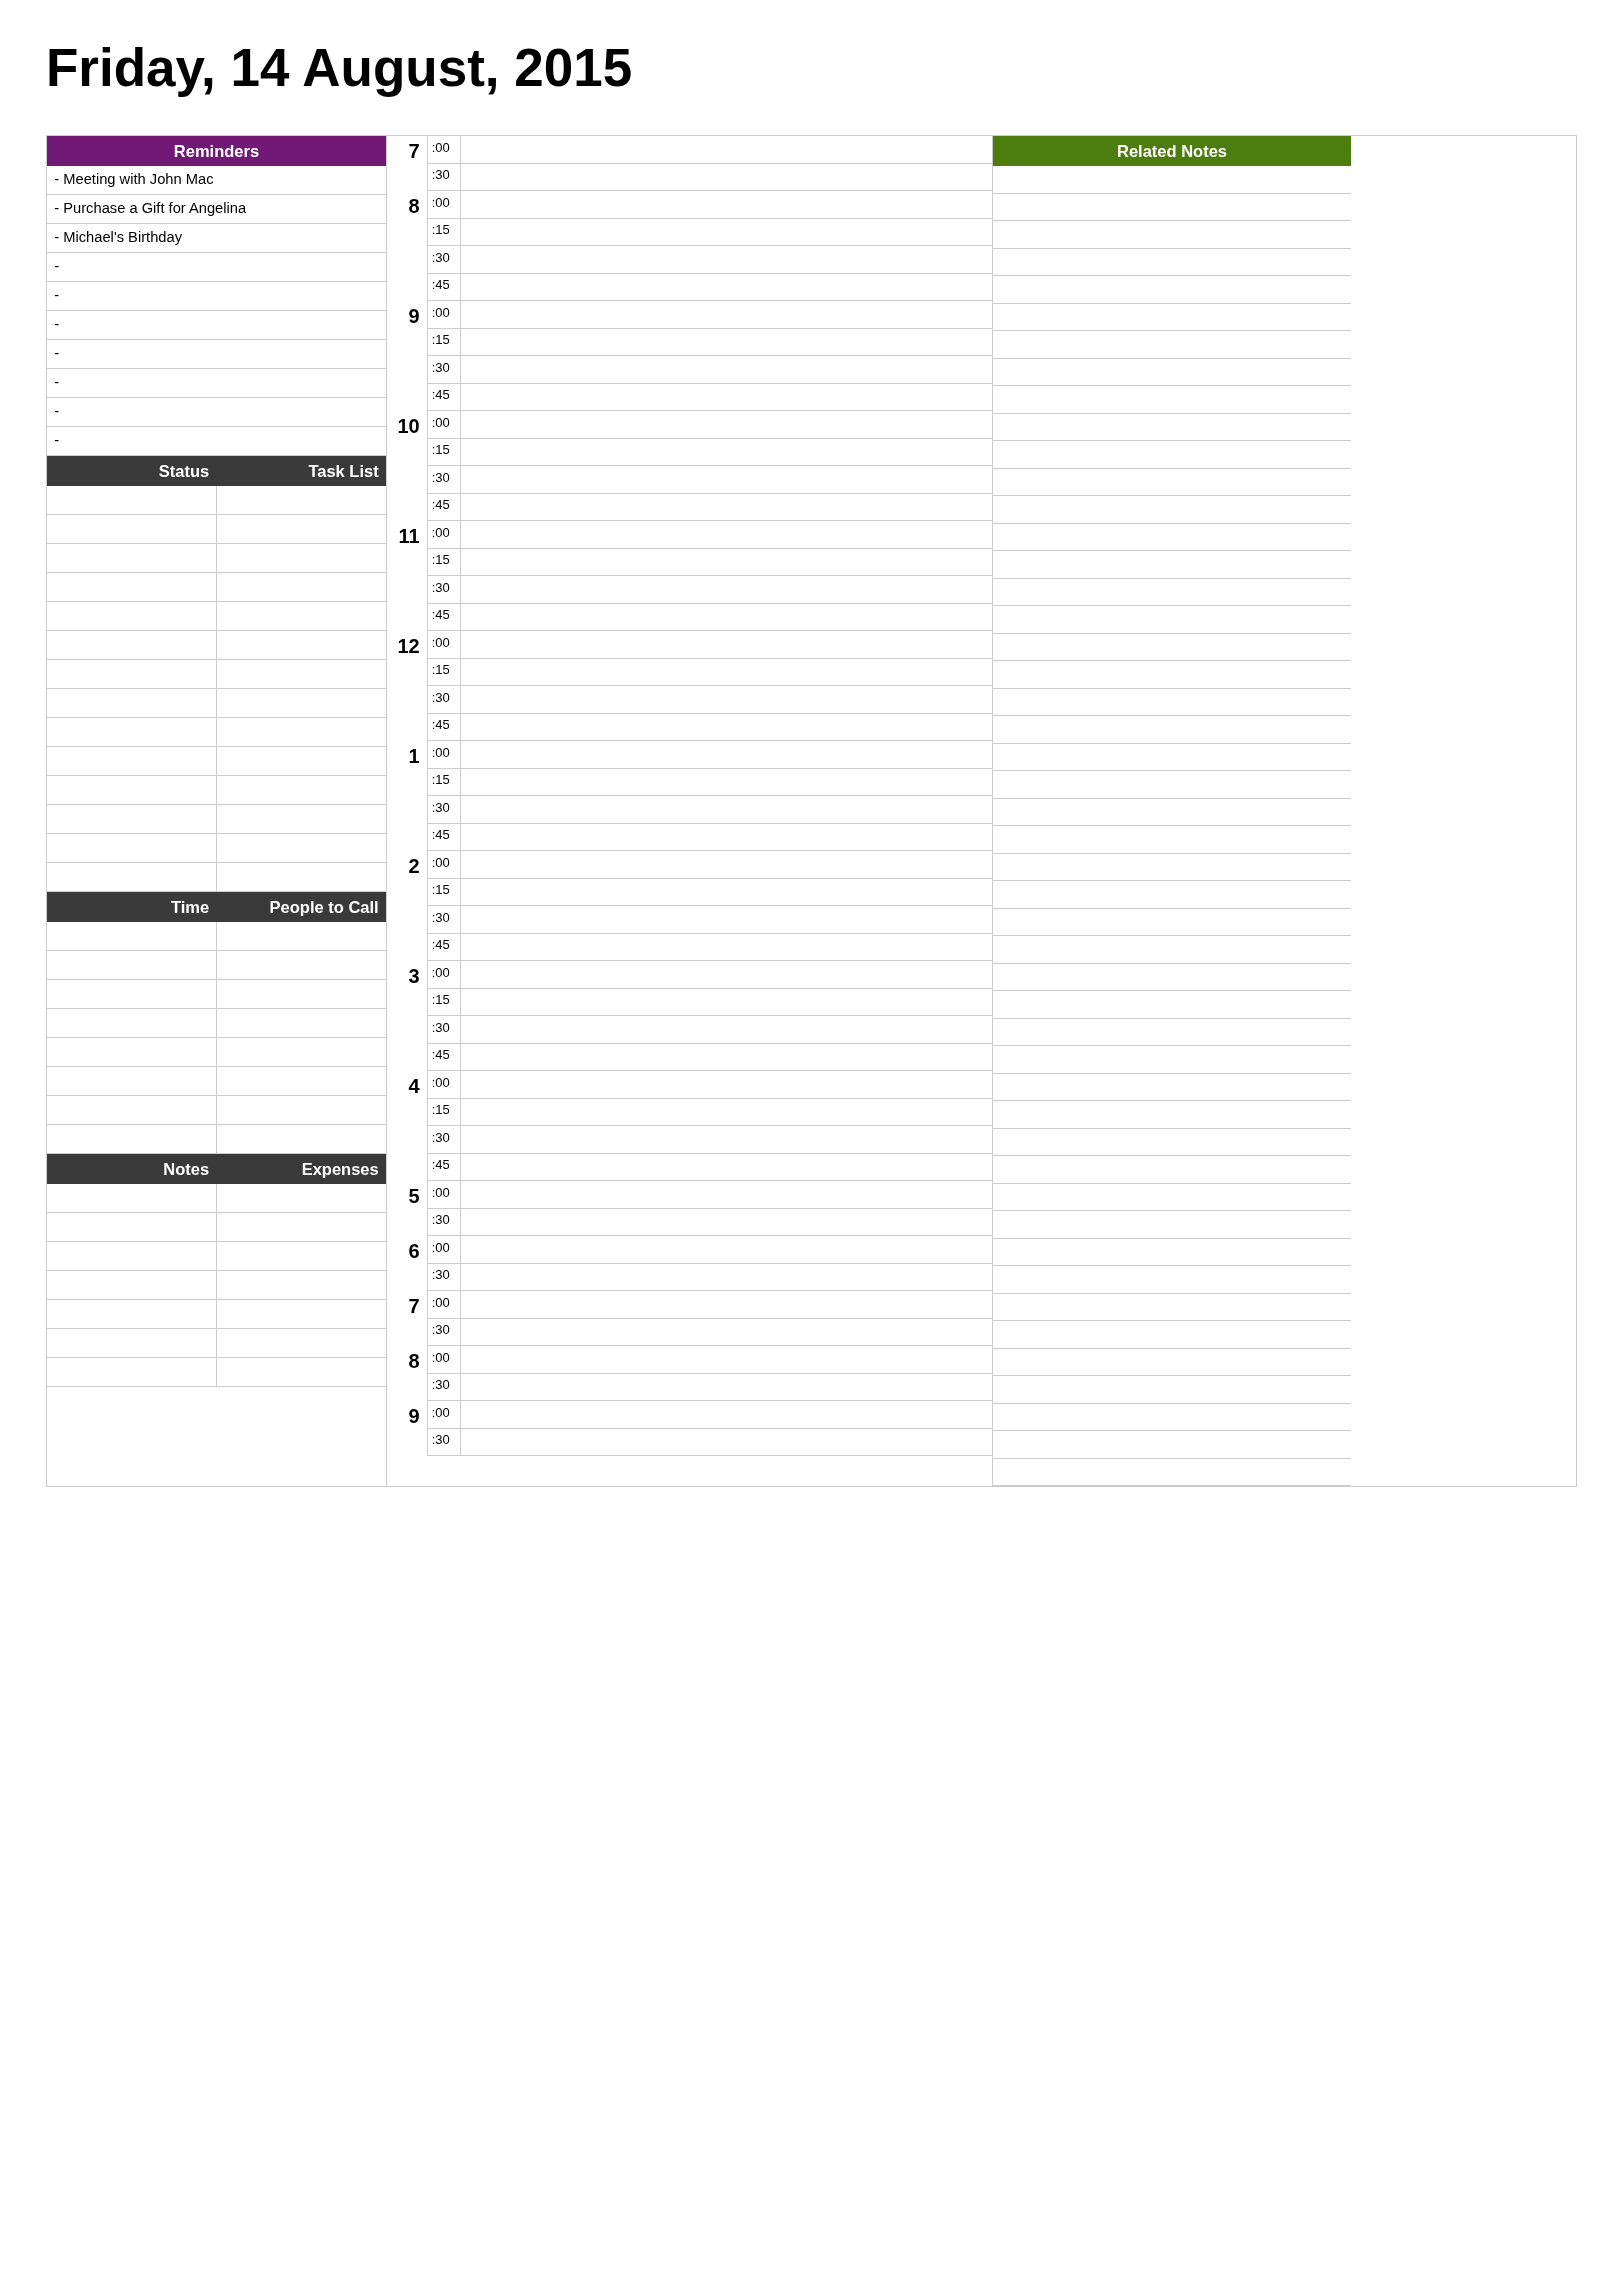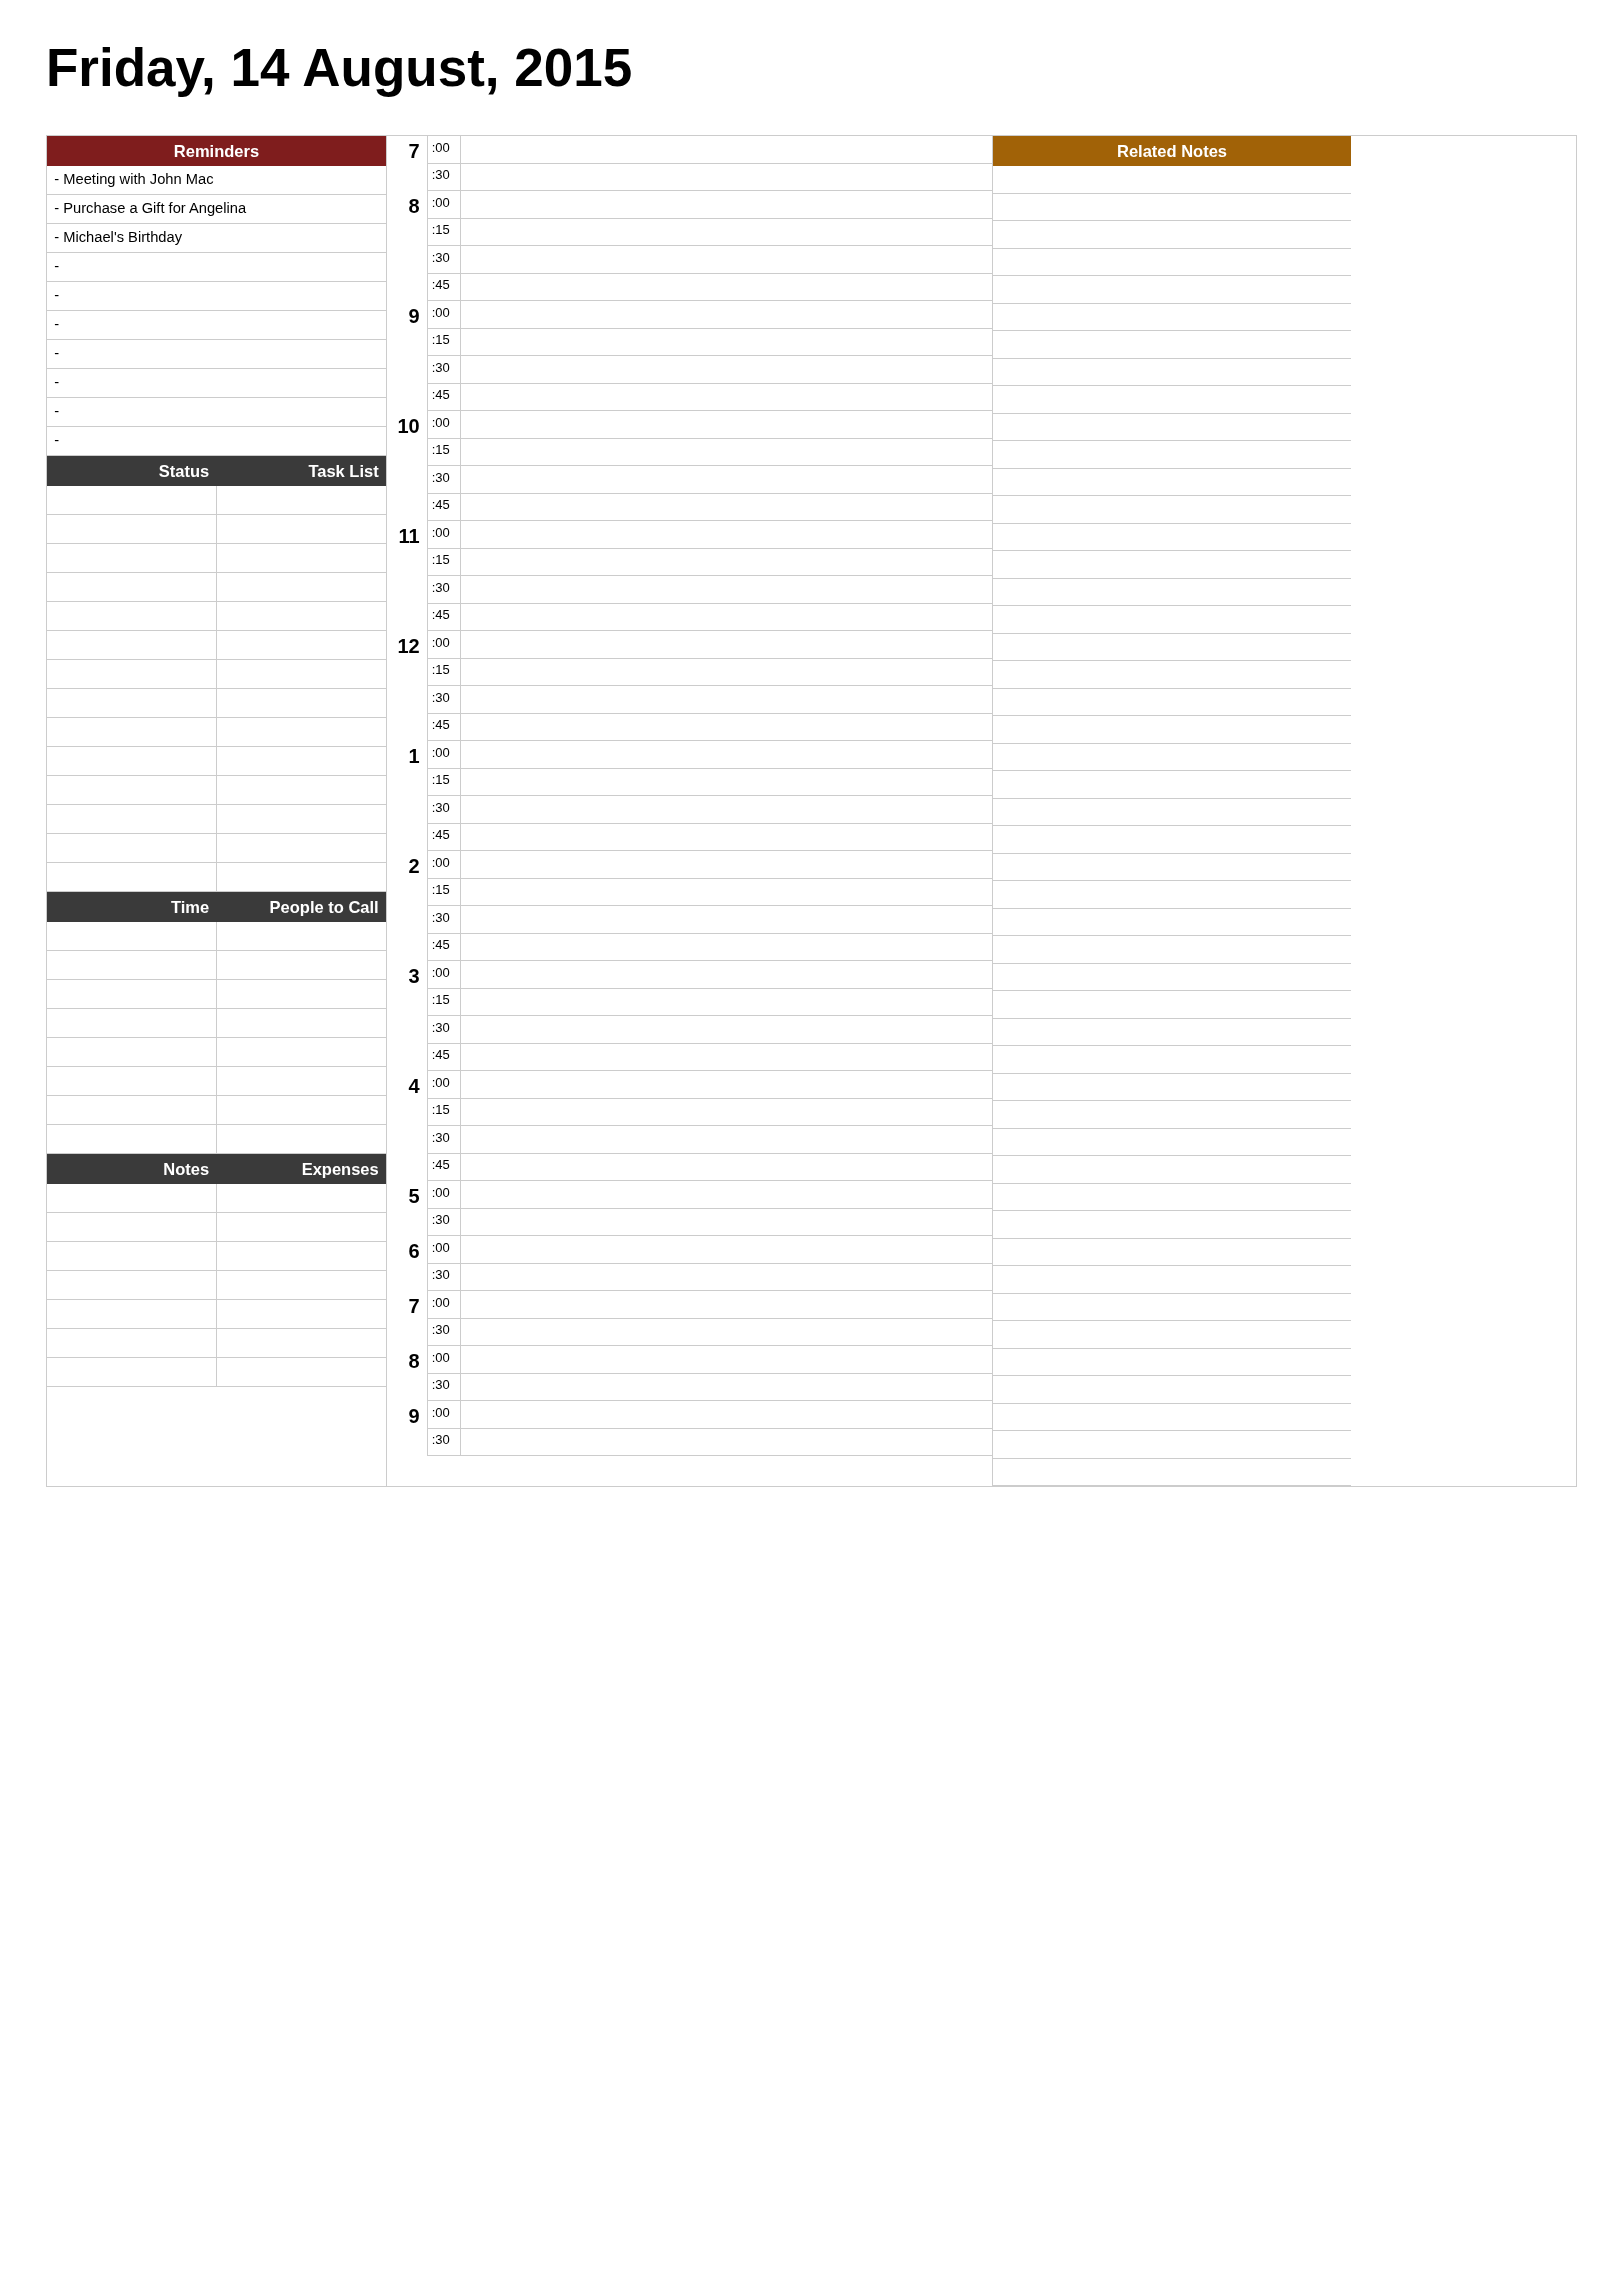--- a/index.html
+++ b/index.html
@@ -21,21 +21,21 @@
       grid-template-columns: 340px 606px 358px;
       gap: 0;
       border: 0.9px solid #ccc;
     }
 
     
     .left-col {
       border-right: 0.9px solid #ccc;
     }
     .section-header {
-      background: #7f1d1d;
+      background: #701a75;
       color: #fff;
       text-align: center;
       padding: 5.5px 0;
       font-size: 16.5px;
       font-weight: bold;
     }
     .section-header-two-col {
       background: #3a3a3a;
       color: #fff;
       display: grid;
@@ -138,21 +138,21 @@
       color: #fff;
       text-align: center;
       padding: 5.5px 0;
       font-size: 16.5px;
       font-weight: bold;
     }
 
     
     .right-col {}
     .right-header {
-      background: #a16207;
+      background: #4d7c0f;
       color: #fff;
       text-align: center;
       padding: 5.5px 0;
       font-size: 16.5px;
       font-weight: bold;
     }
     .note-row {
       border-bottom: 0.9px solid #ccc;
       min-height: 27.5px;
       padding: 3.7px 7.3px;

